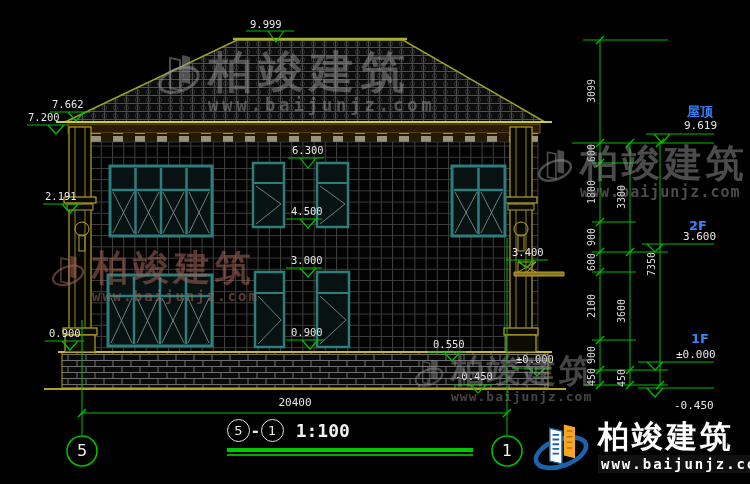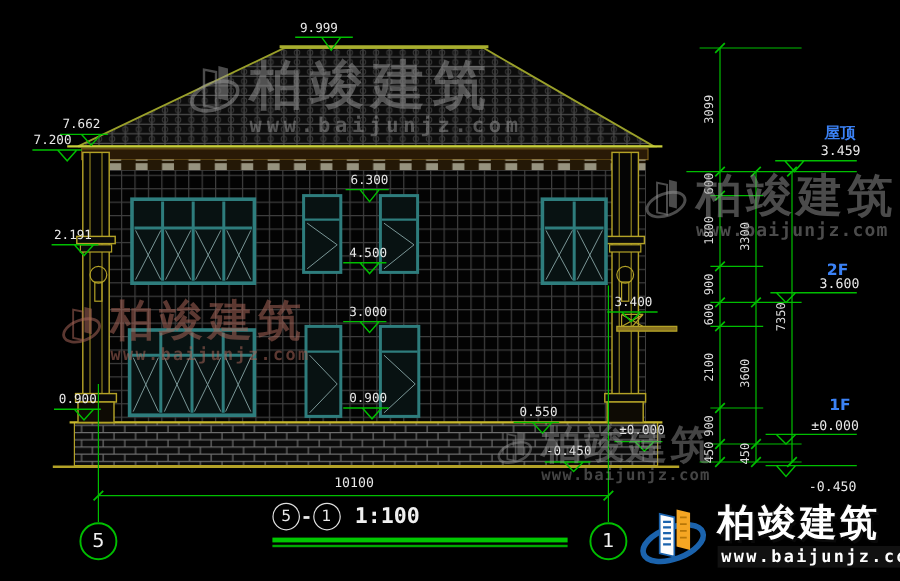--- a/index.html
+++ b/index.html
@@ -239,28 +239,28 @@
   <span class="vdim" style="left:592px;top:262px">600</span>
   <span class="vdim" style="left:592px;top:306px">2100</span>
   <span class="vdim" style="left:592px;top:355px">900</span>
   <span class="vdim" style="left:592px;top:377px">450</span>
   <span class="vdim" style="left:622px;top:197px">3300</span>
   <span class="vdim" style="left:622px;top:311px">3600</span>
   <span class="vdim" style="left:622px;top:378px">450</span>
   <span class="vdim" style="left:652px;top:264px">7350</span>
 
   <span class="lvl-label" style="left:687px;top:105px">屋顶</span>
-  <span class="lvl-val" style="left:684px;top:120px">3.459</span>
+  <span class="lvl-val" style="left:684px;top:120px">9.619</span>
   <span class="lvl-label" style="left:689px;top:219px">2F</span>
   <span class="lvl-val" style="left:683px;top:231px">3.600</span>
   <span class="lvl-label" style="left:691px;top:332px">1F</span>
   <span class="lvl-val" style="left:676px;top:349px">±0.000</span>
   <span class="lvl-val" style="left:674px;top:400px">-0.450</span>
 
-  <span class="cdim" style="left:295px;top:402px">10100</span>
+  <span class="cdim" style="left:295px;top:402px">20400</span>
   <span class="bubble-num" style="left:82px;top:451px">5</span>
   <span class="bubble-num" style="left:507px;top:451px">1</span>
 
   <div id="titleblock">
     <span class="tb-circle">5</span>
     <span class="tb-dash">-</span>
     <span class="tb-circle">1</span>
     <span class="tb-scale">1:100</span>
   </div>
   <div class="tb-underline1"></div>

